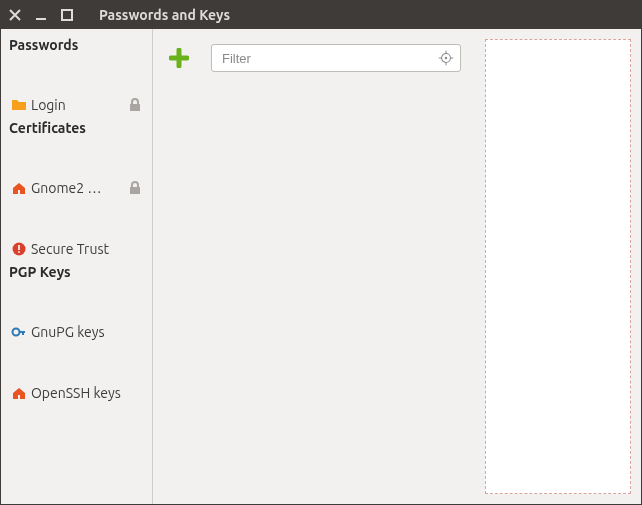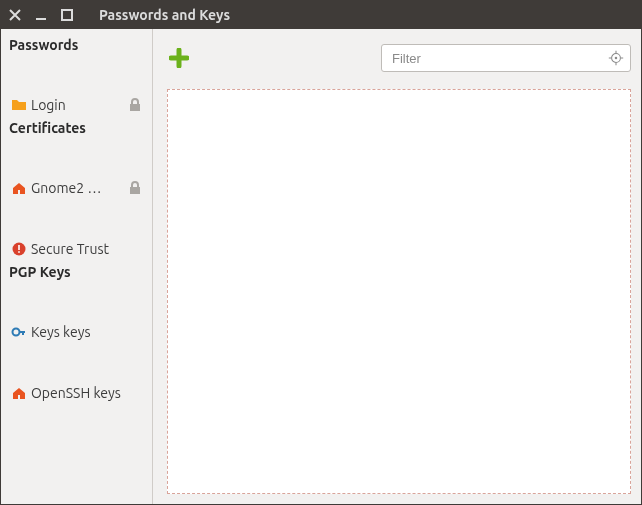--- a/index.html
+++ b/index.html
@@ -7,21 +7,21 @@
   .window { width:642px; height:505px; border:1px solid #3f3b38; background:#f2f1f0; display:flex; flex-direction:column; }
   .titlebar { height:28px; background:#3f3b38; color:#dcdcdc; display:flex; align-items:center; padding:0 8px; gap:14px; font-weight:bold; font-size:14px; }
   .tb-btn { width:12px; height:12px; display:flex; align-items:center; justify-content:center; color:#dcdcdc; }
   .tb-title { margin-left:12px; }
   .body { flex:1; display:flex; overflow:hidden; }
   .sidebar { width:152px; border-right:1px solid #d0ccc8; display:flex; flex-direction:column; padding-top:4px; }
   .section-header { font-weight:bold; color:#2b2b2b; padding:4px 8px 2px 8px; font-size:14px; }
   .item { display:flex; align-items:center; padding:3px 8px 3px 10px; gap:4px; white-space:nowrap; overflow:hidden; cursor:default;margin-top:39px; }
   .item-label { overflow:hidden; text-overflow:ellipsis; flex:1; color:#3c3c3c; }
   .lock-wrap { width:18px; display:flex; justify-content:center; }
-  .main { flex:1; display:flex; flex-direction:column; padding:0; }
+  .main { flex:1; display:flex; flex-direction:row; padding:0; }
   .toolbar { height:50px; display:flex; align-items:center; padding:8px 10px 0 14px; gap:10px; }
   .spacer { flex:1; }
   .add-btn { width:24px; height:24px; display:flex; align-items:center; justify-content:center; cursor:pointer; }
   .filter-wrap { width:250px; height:28px; background:#fff; border:1px solid #bfbcb8; border-radius:3px; display:flex; align-items:center; padding:0 4px 0 8px; }
   .filter-input { flex:1; border:none; outline:none; font-size:13px; background:transparent; color:#333; }
   .filter-input::placeholder { color:#8a8a8a; }
   .filter-icon { width:20px; height:20px; display:flex; align-items:center; justify-content:center; color:#8a8a8a; }
   .content-area { flex:1; margin:10px 10px 10px 14px; background:#fff; border:1px dashed #d9a49a; }
   .icon { width:16px; height:16px; display:inline-block; flex-shrink:0; }
 </style>
@@ -84,21 +84,21 @@
           </svg>
         <span class="item-label">Secure Trust</span>
       </div>
 
       <div class="section-header">PGP Keys</div>
       <div class="item">
         <svg class="icon" viewBox="0 0 16 16">
             <circle cx="5" cy="8" r="3.5" fill="none" stroke="#2e7bb5" stroke-width="2"></circle>
             <path d="M8 8h6M12 8v3" stroke="#2e7bb5" stroke-width="2" fill="none"></path>
           </svg>
-        <span class="item-label">Keys keys</span>
+        <span class="item-label">GnuPG keys</span>
       </div>
 
       <div class="item">
         <svg class="icon" viewBox="0 0 16 16">
             <path d="M2 8l6-5 6 5v6H9v-4H7v4H2z" fill="#e95420"></path>
           </svg>
         <span class="item-label">OpenSSH keys</span>
       </div>
     </div>
 

